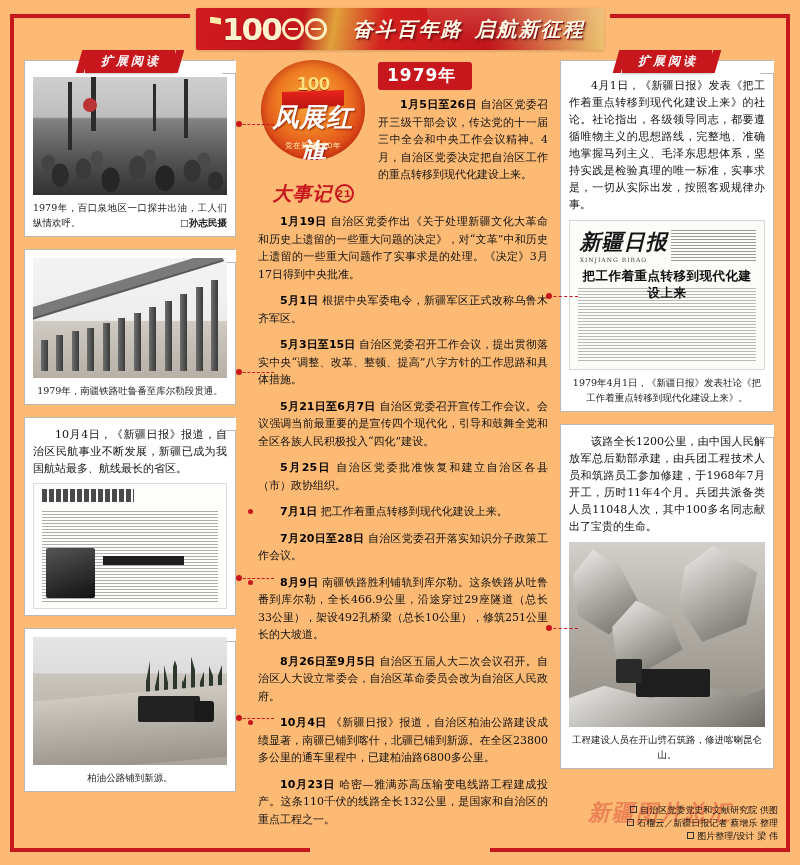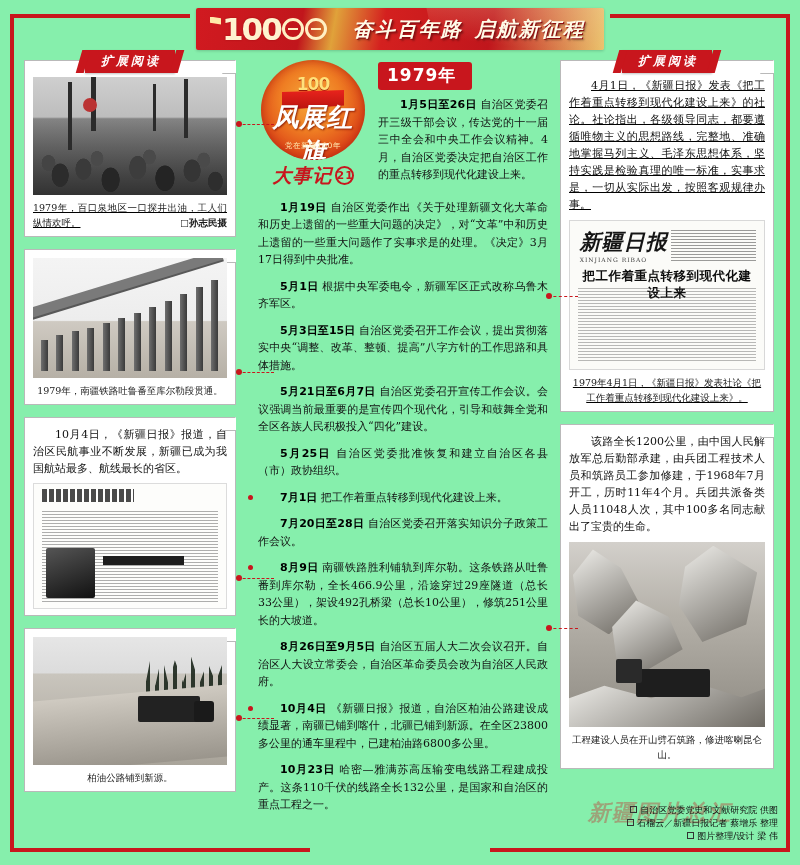--- a/index.html
+++ b/index.html
@@ -5,21 +5,21 @@
   * { box-sizing: border-box; margin: 0; padding: 0; }
   html, body {
     width: 800px; height: 865px;
     background: #ffffff;
     font-family: "DejaVu Sans", "Liberation Sans", sans-serif;
     overflow: hidden;
   }
   #page {
     position: relative;
     width: 800px; height: 865px;
-    background: #86efac;
+    background: #fdba74;
   }
 
   
   .frame-border {
     position: absolute;
     background: #c8161d;
   }
   .frame-left   { left: 10px;  top: 14px;  width: 4px;  height: 838px; }
   .frame-right  { right: 10px; top: 14px;  width: 4px;  height: 838px; }
   .frame-top-l  { left: 10px;  top: 14px;  width: 180px; height: 4px; }
@@ -108,21 +108,21 @@
   }
   .card .fold {
     position:absolute; right:-1px; top:-1px;
     width: 14px; height: 14px;
     background: #fff;
     border-left: 1px solid #b9b9b9;
     border-bottom: 1px solid #b9b9b9;
     transform: rotate(0deg);
     clip-path: polygon(100% 0, 0 100%, 100% 100%);
   }
-  .card-pad-top { padding-top: 16px; text-decoration: underline; }
+  .card-pad-top { padding-top: 16px; }
 
   
   .read-badge {
     position: absolute;
     left: 50%; top: -11px;
     transform: translateX(-50%);
     background: #c8161d;
     color: #fff;
     font-weight: 700;
     font-size: 12px;
@@ -187,24 +187,25 @@
     position:absolute; left:0; right:0; top: 40px;
     font-size: 26px; font-weight: 900; color:#fff;
     font-style: italic; letter-spacing: 1px;
     text-shadow: 1px 1px 2px rgba(120,10,0,.8);
   }
   .logo-badge .sub {
     position:absolute; left:0; right:0; bottom: 9px;
     font-size: 7.5px; color:#ffe9b0; letter-spacing:.5px;
   }
   .logo-dashi {
-    margin-top: 3px;
+    margin-top: 21px;
     font-size: 19px; font-weight: 900; color:#c8161d;
     font-style: italic; letter-spacing: 1px;
     white-space: nowrap;
+    font-family: Liberation Mono, monospace;
   }
   .logo-dashi .num {
     display:inline-block;
     border: 2px solid #c8161d; border-radius: 50%;
     width: 19px; height: 19px; line-height: 16px;
     font-size: 11px; font-style: normal; font-weight: 700;
     text-align:center; vertical-align: 3px; margin-left: 2px;
   }
   .year-col { flex: 1 1 auto; padding-top: 2px; }
   .year-badge {

